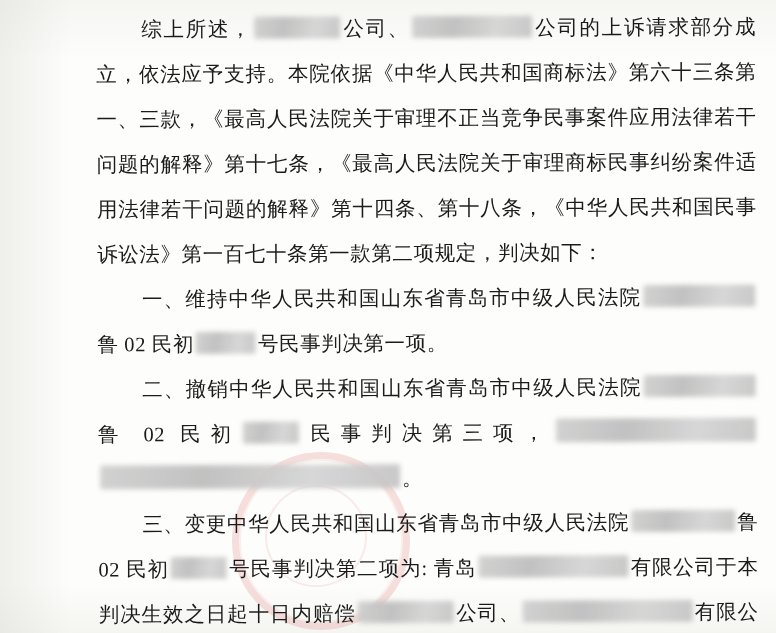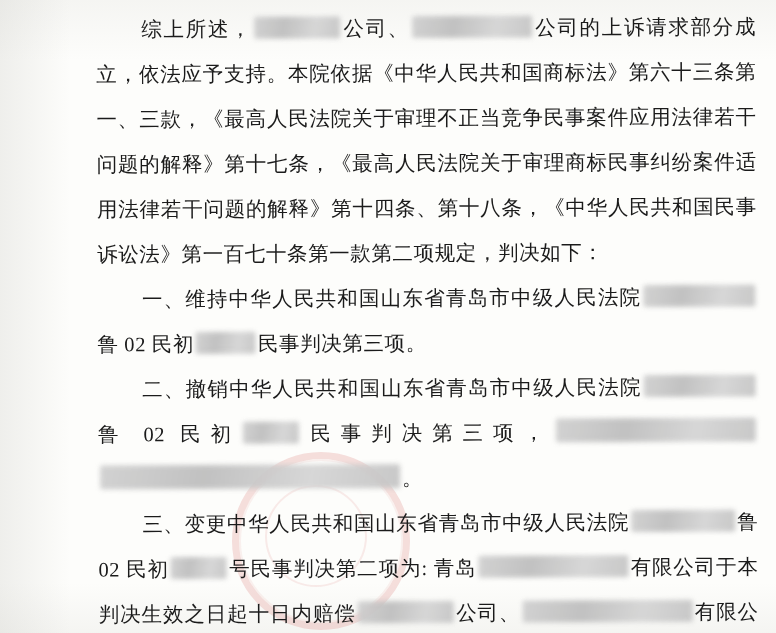--- a/index.html
+++ b/index.html
@@ -100,20 +100,20 @@
 <body>
 
 <div class="page">
   <div class="paper-tint"></div>
   <div class="seal"></div>
 
   <div class="body-text skew">
 
     <p class="para"><span class="indent"></span><span>综上所述，</span><span class="rd w86"></span><span>公司、</span><span class="rd w120"></span><span>公司的上诉请求部分成立，依法应予支持。本院依据《中华人民共和国商标法》第六十三条第一、三款，《最高人民法院关于审理不正当竞争民事案件应用法律若干问题的解释》第十七条，《最高人民法院关于审理商标民事纠纷案件适用法律若干问题的解释》第十四条、第十八条，《中华人民共和国民事诉讼法》第一百七十条第一款第二项规定，判决如下：</span></p>
 
-    <p class="para"><span class="indent"></span><span>一、维持中华人民共和国山东省青岛市中级人民法院</span><span class="rd w112"></span><span>鲁 02 民初</span><span class="rd w60"></span><span>民事判决第三项。</span></p>
+    <p class="para"><span class="indent"></span><span>一、维持中华人民共和国山东省青岛市中级人民法院</span><span class="rd w112"></span><span>鲁 02 民初</span><span class="rd w60"></span><span>号民事判决第一项。</span></p>
 
     <p class="para"><span class="indent"></span><span>二、撤销中华人民共和国山东省青岛市中级人民法院</span><span class="rd w112"></span><span>鲁 02 民初</span><span class="rd w56"></span><span>民事判决第三项，</span><span class="rd tall w200"></span><span class="rd tall w300"></span><span>。</span></p>
 
     <p class="para"><span class="indent"></span><span>三、变更中华人民共和国山东省青岛市中级人民法院</span><span class="rd w104"></span><span>鲁 02 民初</span><span class="rd w56"></span><span>号民事判决第二项为: 青岛</span><span class="rd w150"></span><span>有限公司于本判决生效之日起十日内赔偿</span><span class="rd w96"></span><span>公司、</span><span class="rd w170"></span><span>有限公司经济损失人民币 200 万元及合理开支人民币 5 万元。</span></p>
 
   </div>
 </div>
 
 </body></html>

